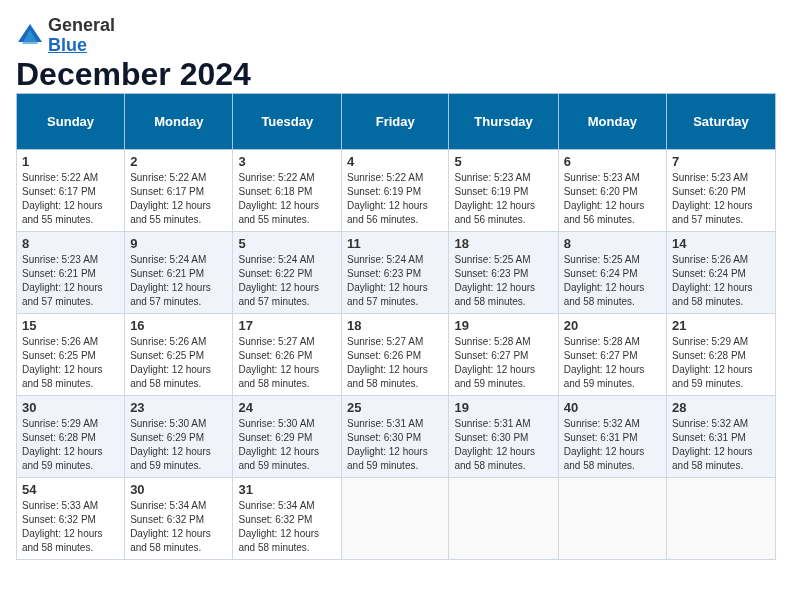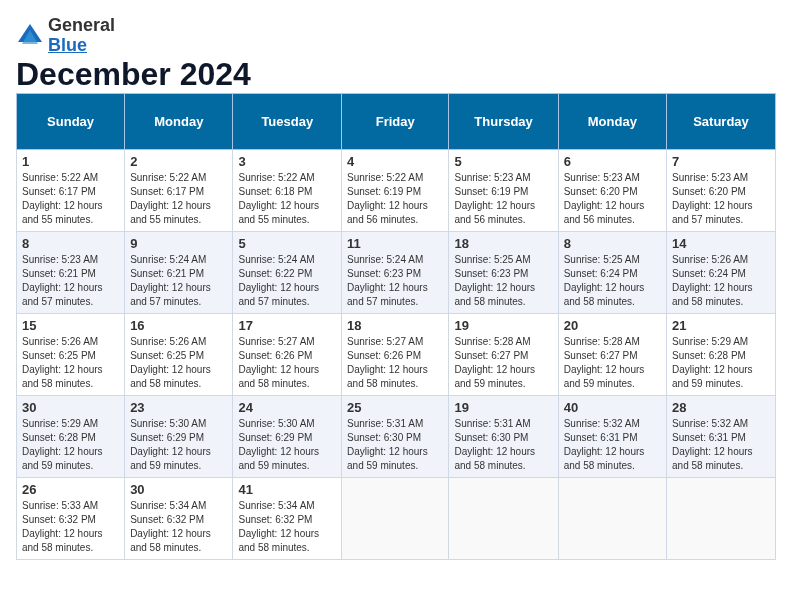--- a/index.html
+++ b/index.html
@@ -353,37 +353,37 @@
         <span class="day-num">28</span>
         <div class="day-info">
           Sunrise: 5:32 AM<br>
           Sunset: 6:31 PM<br>
           Daylight: 12 hours and 58 minutes.
         </div>
       </td>
       </tr>
       <tr>
         <td>
-        <span class="day-num">26</span>
+        <span class="day-num">54</span>
         <div class="day-info">
           Sunrise: 5:33 AM<br>
           Sunset: 6:32 PM<br>
           Daylight: 12 hours and 58 minutes.
         </div>
       </td>
         <td>
         <span class="day-num">30</span>
         <div class="day-info">
           Sunrise: 5:34 AM<br>
           Sunset: 6:32 PM<br>
           Daylight: 12 hours and 58 minutes.
         </div>
       </td>
         <td>
-        <span class="day-num">41</span>
+        <span class="day-num">31</span>
         <div class="day-info">
           Sunrise: 5:34 AM<br>
           Sunset: 6:32 PM<br>
           Daylight: 12 hours and 58 minutes.
         </div>
       </td>
         <td class="empty-cell"></td>
         <td class="empty-cell"></td>
         <td class="empty-cell"></td>
         <td class="empty-cell"></td>

